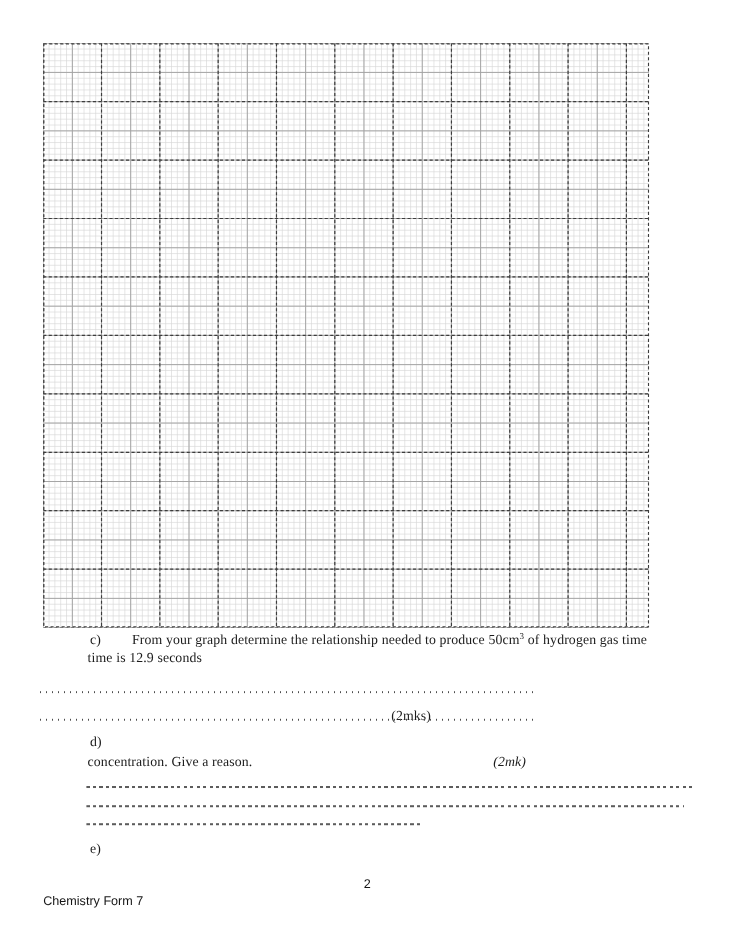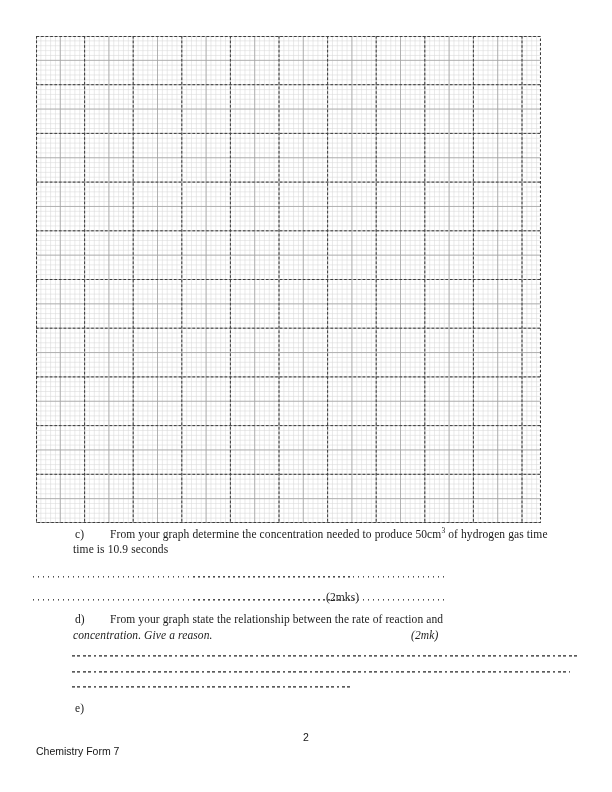--- a/index.html
+++ b/index.html
@@ -28,30 +28,29 @@
   <div class="abs" style="left:36px;top:36px;">
     <svg id="gridsvg" width="505" height="487" viewBox="0 0 505 487">
         <path d="M0.00 0V487M4.86 0V487M9.72 0V487M14.58 0V487M19.44 0V487M24.30 0V487M29.16 0V487M34.02 0V487M38.88 0V487M43.74 0V487M48.60 0V487M53.46 0V487M58.32 0V487M63.18 0V487M68.04 0V487M72.90 0V487M77.76 0V487M82.62 0V487M87.48 0V487M92.34 0V487M97.20 0V487M102.06 0V487M106.92 0V487M111.78 0V487M116.64 0V487M121.50 0V487M126.36 0V487M131.22 0V487M136.08 0V487M140.94 0V487M145.80 0V487M150.66 0V487M155.52 0V487M160.38 0V487M165.24 0V487M170.10 0V487M174.96 0V487M179.82 0V487M184.68 0V487M189.54 0V487M194.40 0V487M199.26 0V487M204.12 0V487M208.98 0V487M213.84 0V487M218.70 0V487M223.56 0V487M228.42 0V487M233.28 0V487M238.14 0V487M243.00 0V487M247.86 0V487M252.72 0V487M257.58 0V487M262.44 0V487M267.30 0V487M272.16 0V487M277.02 0V487M281.88 0V487M286.74 0V487M291.60 0V487M296.46 0V487M301.32 0V487M306.18 0V487M311.04 0V487M315.90 0V487M320.76 0V487M325.62 0V487M330.48 0V487M335.34 0V487M340.20 0V487M345.06 0V487M349.92 0V487M354.78 0V487M359.64 0V487M364.50 0V487M369.36 0V487M374.22 0V487M379.08 0V487M383.94 0V487M388.80 0V487M393.66 0V487M398.52 0V487M403.38 0V487M408.24 0V487M413.10 0V487M417.96 0V487M422.82 0V487M427.68 0V487M432.54 0V487M437.40 0V487M442.26 0V487M447.12 0V487M451.98 0V487M456.84 0V487M461.70 0V487M466.56 0V487M471.42 0V487M476.28 0V487M481.14 0V487M486.00 0V487M490.86 0V487M495.72 0V487M500.58 0V487M0 0.00H505M0 4.87H505M0 9.74H505M0 14.61H505M0 19.48H505M0 24.35H505M0 29.22H505M0 34.09H505M0 38.96H505M0 43.83H505M0 48.70H505M0 53.57H505M0 58.44H505M0 63.31H505M0 68.18H505M0 73.05H505M0 77.92H505M0 82.79H505M0 87.66H505M0 92.53H505M0 97.40H505M0 102.27H505M0 107.14H505M0 112.01H505M0 116.88H505M0 121.75H505M0 126.62H505M0 131.49H505M0 136.36H505M0 141.23H505M0 146.10H505M0 150.97H505M0 155.84H505M0 160.71H505M0 165.58H505M0 170.45H505M0 175.32H505M0 180.19H505M0 185.06H505M0 189.93H505M0 194.80H505M0 199.67H505M0 204.54H505M0 209.41H505M0 214.28H505M0 219.15H505M0 224.02H505M0 228.89H505M0 233.76H505M0 238.63H505M0 243.50H505M0 248.37H505M0 253.24H505M0 258.11H505M0 262.98H505M0 267.85H505M0 272.72H505M0 277.59H505M0 282.46H505M0 287.33H505M0 292.20H505M0 297.07H505M0 301.94H505M0 306.81H505M0 311.68H505M0 316.55H505M0 321.42H505M0 326.29H505M0 331.16H505M0 336.03H505M0 340.90H505M0 345.77H505M0 350.64H505M0 355.51H505M0 360.38H505M0 365.25H505M0 370.12H505M0 374.99H505M0 379.86H505M0 384.73H505M0 389.60H505M0 394.47H505M0 399.34H505M0 404.21H505M0 409.08H505M0 413.95H505M0 418.82H505M0 423.69H505M0 428.56H505M0 433.43H505M0 438.30H505M0 443.17H505M0 448.04H505M0 452.91H505M0 457.78H505M0 462.65H505M0 467.52H505M0 472.39H505M0 477.26H505M0 482.13H505M0 487.00H505" stroke="#d8d8d8" stroke-width="0.55" fill="none"></path>
         <path d="M0.00 0V487M24.30 0V487M48.60 0V487M72.90 0V487M97.20 0V487M121.50 0V487M145.80 0V487M170.10 0V487M194.40 0V487M218.70 0V487M243.00 0V487M267.30 0V487M291.60 0V487M315.90 0V487M340.20 0V487M364.50 0V487M388.80 0V487M413.10 0V487M437.40 0V487M461.70 0V487M486.00 0V487M0 0.00H505M0 24.35H505M0 48.70H505M0 73.05H505M0 97.40H505M0 121.75H505M0 146.10H505M0 170.45H505M0 194.80H505M0 219.15H505M0 243.50H505M0 267.85H505M0 292.20H505M0 316.55H505M0 340.90H505M0 365.25H505M0 389.60H505M0 413.95H505M0 438.30H505M0 462.65H505M0 487.00H505" stroke="#a3a3a3" stroke-width="0.8" fill="none"></path>
         <path d="M0.00 0V487M48.60 0V487M97.20 0V487M145.80 0V487M194.40 0V487M243.00 0V487M291.60 0V487M340.20 0V487M388.80 0V487M437.40 0V487M486.00 0V487M0 0.00H505M0 48.70H505M0 97.40H505M0 146.10H505M0 194.80H505M0 243.50H505M0 292.20H505M0 340.90H505M0 389.60H505M0 438.30H505M0 487.00H505" stroke="#3d3d3d" stroke-width="1" fill="none" stroke-dasharray="2.6 2"></path>
         <rect x="0.5" y="0.5" width="504" height="486" fill="none" stroke="#3d3d3d" stroke-width="1.1" stroke-dasharray="2.6 2"></rect>
       </svg>
   </div>
 
   <div class="abs q" style="left:75px;top:527px;">c)</div>
-  <div class="abs q" style="left:110px;top:527px;"><span>From your graph determine the concentration needed to produce 50cm</span><sup>3</sup><span> of hydrogen gas time</span></div>
-  <div class="abs q" style="left:73px;top:542px;">time is 10.9 seconds</div>
+  <div class="abs q" style="left:110px;top:527px;"><span>From your graph determine the relationship needed to produce 50cm</span><sup>3</sup><span> of hydrogen gas time</span></div>
+  <div class="abs q" style="left:73px;top:542px;">time is 12.9 seconds</div>
   <div class="abs q" style="left:326px;top:542px;margin-top:48px;">(2mks)</div>
 
   <div class="ansline dots" style="left:33px;top:576px;width:415px;"></div>
   <div class="ansline dots" style="left:33px;top:599px;width:415px;"></div>
 
   <div class="abs q" style="left:75px;top:612px;">d)</div>
-  <div class="abs q" style="left:110px;top:612px;">From your graph state the relationship between the rate of reaction and</div>
-  <div class="abs q" style="left:73px;top:628px;font-style:italic;">concentration. Give a reason.</div>
+  <div class="abs q" style="left:73px;top:628px;">concentration. Give a reason.</div>
   <div class="abs q" style="left:411px;top:628px;font-style:italic;">(2mk)</div>
 
   <div class="ansline dashes" style="left:72px;top:655px;width:506px;"></div>
   <div class="ansline dashes" style="left:72px;top:671px;width:498px;"></div>
   <div class="ansline dashes" style="left:72px;top:686px;width:280px;"></div>
 
   <div class="abs q" style="left:75px;top:701px;">e)</div>
 
   <div class="abs footer" style="left:0;top:731px;width:612px;text-align:center;">2</div>
   <div class="abs footer" style="left:36px;top:745px;">Chemistry Form 7</div>

